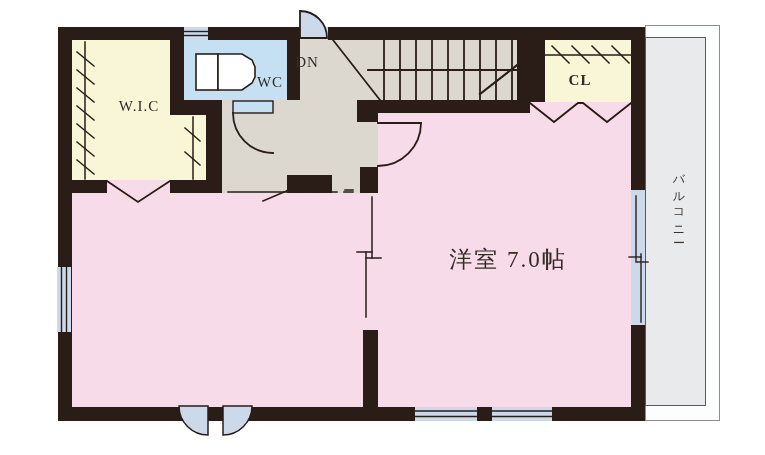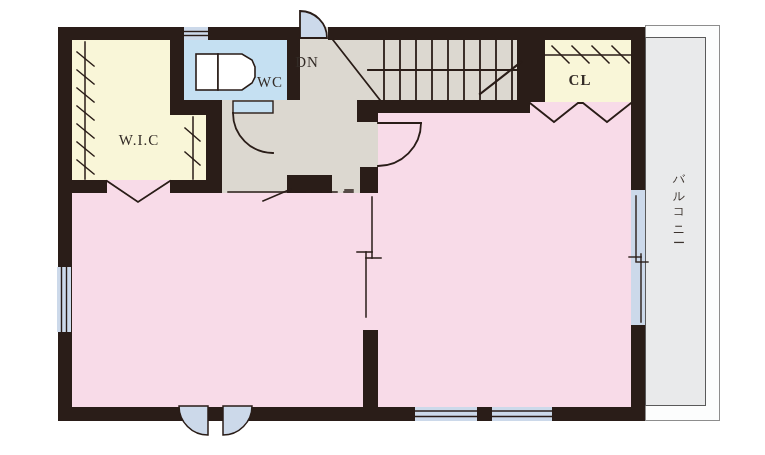--- a/index.html
+++ b/index.html
@@ -154,19 +154,20 @@
         <line x1="492" y1="411" x2="552" y2="411"></line>
           <line x1="492" y1="416.5" x2="552" y2="416.5"></line>
         <line x1="636" y1="196" x2="636" y2="261"></line>
           <line x1="641" y1="254" x2="641" y2="322"></line>
         <line x1="629" y1="257" x2="641" y2="257"></line>
           <line x1="636" y1="262" x2="648" y2="262"></line>
       </g>
     </g>
   </svg>
 
-  <div class="label label-sm" style="left:72px;top:98px;width:134px;margin-top:34px;">W.I.C</div>
+  <div class="label label-sm" style="left:72px;top:98px;width:134px;">W.I.C</div>
   <div class="label label-sm" style="left:250px;top:74px;width:40px;">WC</div>
   <div class="label label-sm" style="left:288px;top:54px;width:38px;">DN</div>
   <div class="label label-sm" style="left:540px;top:72px;width:80px;font-weight:bold;">CL</div>
+  <div class="label label-room" style="left:388px;top:244px;width:240px;">洋室 7.0帖</div>
   <div class="abs balcony-text" style="left:670px;top:165px;">バルコニー</div>
 
 </div>
 
 </body></html>

